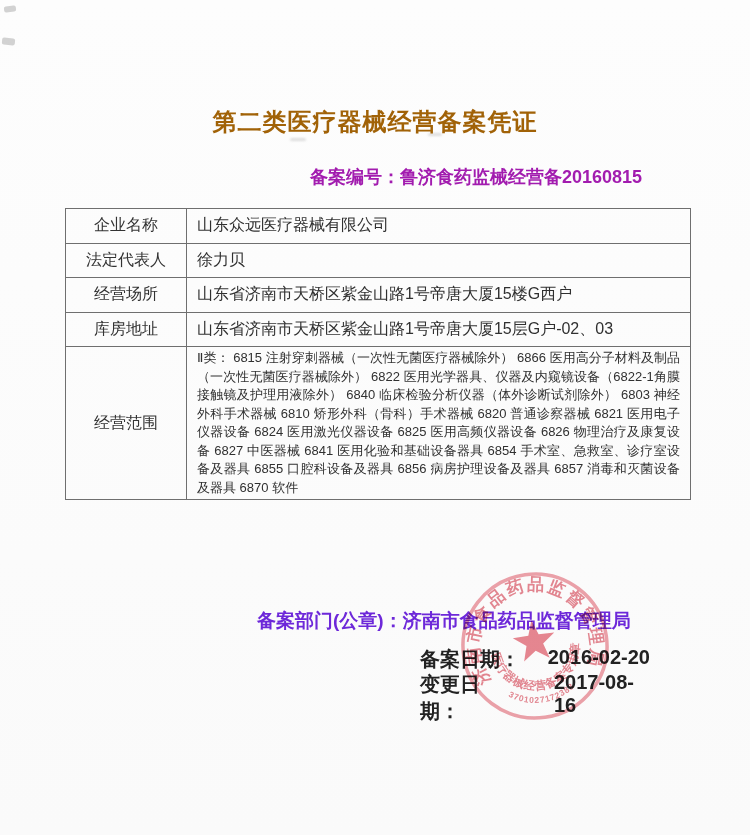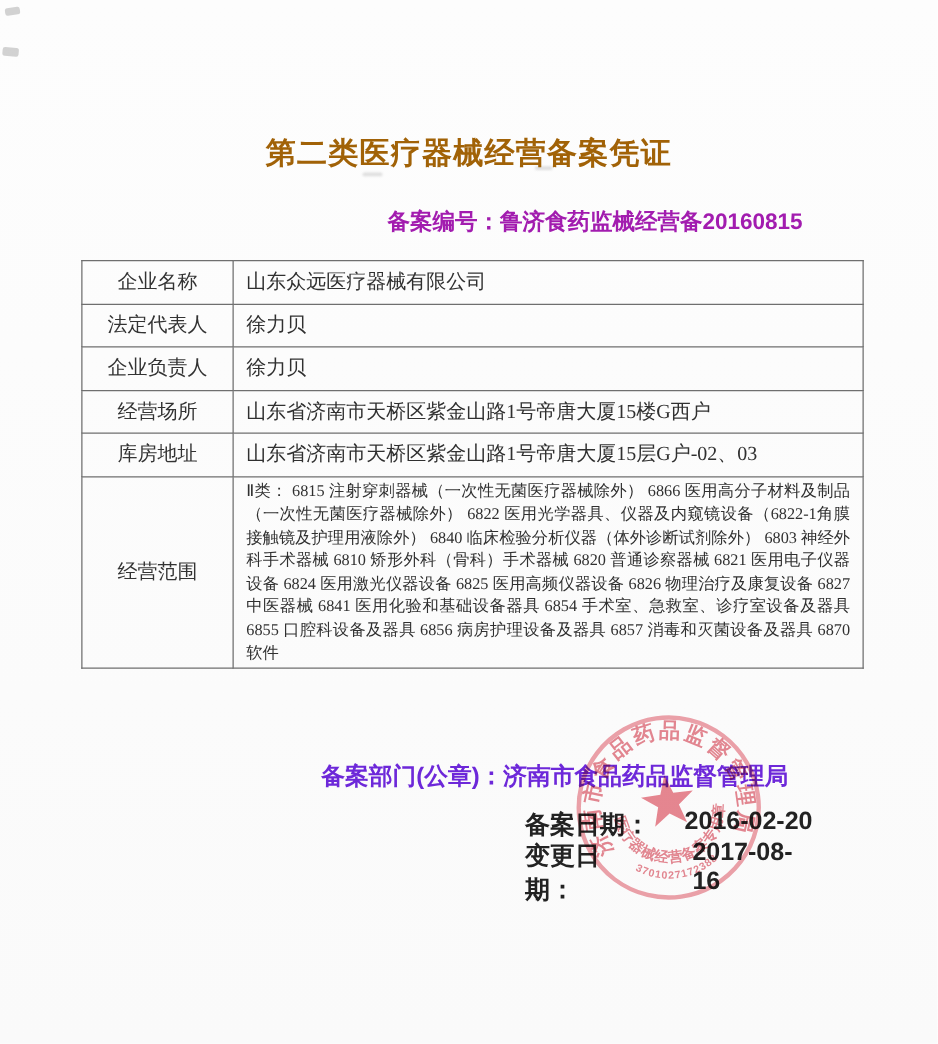--- a/index.html
+++ b/index.html
@@ -20,21 +20,21 @@
     font-size:18px;font-weight:bold;color:#a21caf;
   }
   table.info{
     position:absolute;top:208px;left:65px;
     width:626px;border-collapse:collapse;table-layout:fixed;
   }
   table.info,
   table.info td{border:1px solid #6f6f6f;}
   table.info td{padding:2px 10px;vertical-align:middle;}
   td.lbl{width:100px;text-align:center;font-size:16px;color:#333;}
-  td.val{font-size:16px;color:#303030;font-family:Liberation Serif, serif;}
+  td.val{font-size:16px;color:#303030;}
   tr.r{height:34.5px;}
   tr.big{height:127px;}
   td.scope{font-size:13px;line-height:18.5px;padding:6px 10px;text-align:justify;}
   .dept-line{
     position:absolute;top:608px;left:257px;
     font-size:19px;font-weight:bold;color:#6d28d9;
   }
   .date-line{
     position:absolute;left:420px;width:230px;
     display:flex;justify-content:space-between;
@@ -65,24 +65,20 @@
 <div class="filing-no"><span>备案编号：</span><span>鲁济食药监械经营备20160815</span></div>
 
 <table class="info">
   <tbody>
       <tr class="r">
     <td class="lbl">企业名称</td>
     <td class="val">山东众远医疗器械有限公司</td>
   </tr>
   <tr class="r">
     <td class="lbl">法定代表人</td>
-    <td class="val">徐力贝</td>
-  </tr>
-  <tr class="r">
-    <td class="lbl">企业负责人</td>
     <td class="val">徐力贝</td>
   </tr>
   <tr class="r">
     <td class="lbl">经营场所</td>
     <td class="val">山东省济南市天桥区紫金山路1号帝唐大厦15楼G西户</td>
   </tr>
   <tr class="r">
     <td class="lbl">库房地址</td>
     <td class="val">山东省济南市天桥区紫金山路1号帝唐大厦15层G户-02、03</td>
   </tr>

